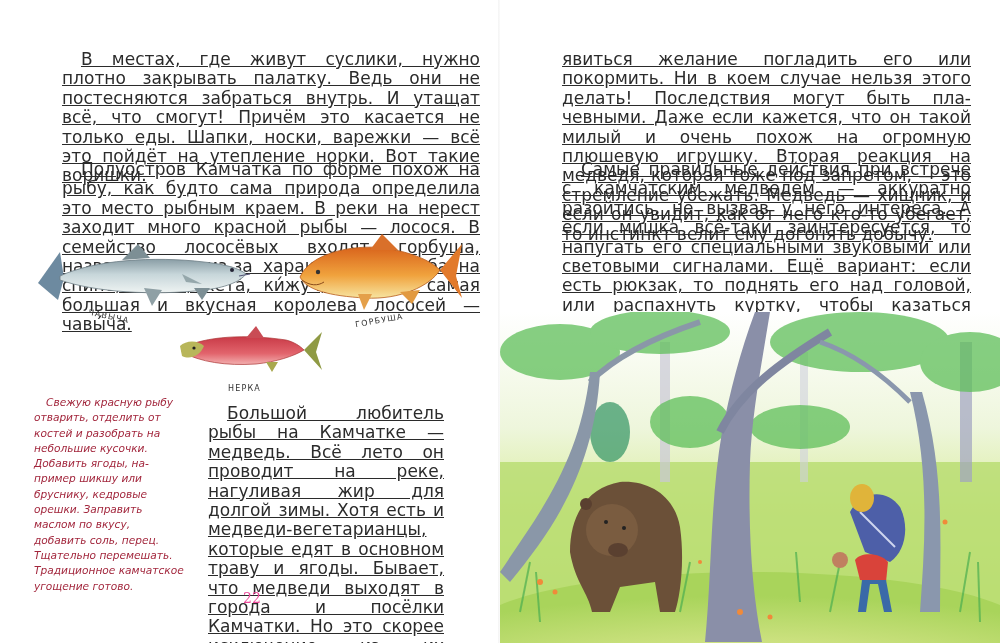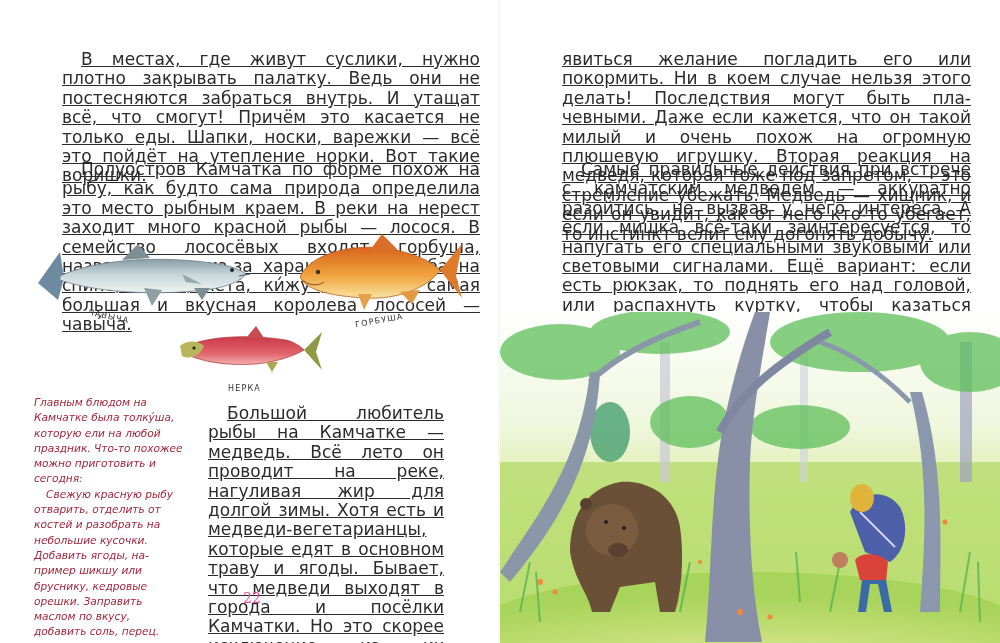--- a/index.html
+++ b/index.html
@@ -126,21 +126,20 @@
     <path d="M70,14 L80,2 L88,14 Z" fill="#c94c55"></path>
     <path d="M90,38 L96,48 L102,38 Z" fill="#a9a84e"></path>
     <circle cx="18" cy="24" r="1.6" fill="#222"></circle>
   </svg>
 
   <div class="fish-label" id="label-chavycha">ЧАВЫЧА</div>
   <div class="fish-label" id="label-gorbusha">ГОРБУША</div>
   <div class="fish-label" id="label-nerka">НЕРКА</div>
 
   <div class="sidebar-recipe">
-    <p>Главным блюдом на Камчатке была толку́ша, которую ели на любой праздник. Что-то похожее можно приготовить и сегодня:</p>
     <p class="indent">Свежую красную рыбу от­варить, отделить от костей и разобрать на небольшие кусочки. Добавить ягоды, на­пример шикшу или бруснику, кедровые орешки. Заправить маслом по вкусу, добавить соль, перец. Тщательно пере­мешать. Традиционное камчат­ское угощение готово.</p>
   </div>
 
   <div class="para" id="lp3">
     <p>Большой любитель рыбы на Камчат­ке — медведь. Всё лето он проводит на реке, нагуливая жир для долгой зимы. Хотя есть и медведи-вегетари­анцы, которые едят в основном траву и ягоды. Бывает, что медведи выходят в города и посёлки Камчатки. Но это скорее исключение из их медвежьих правил.</p>
     <p>При встрече с медведем в лесу у неподготовленного туриста может по-</p>
   </div>
 
   <div class="page-number">22</div>
 </div>

